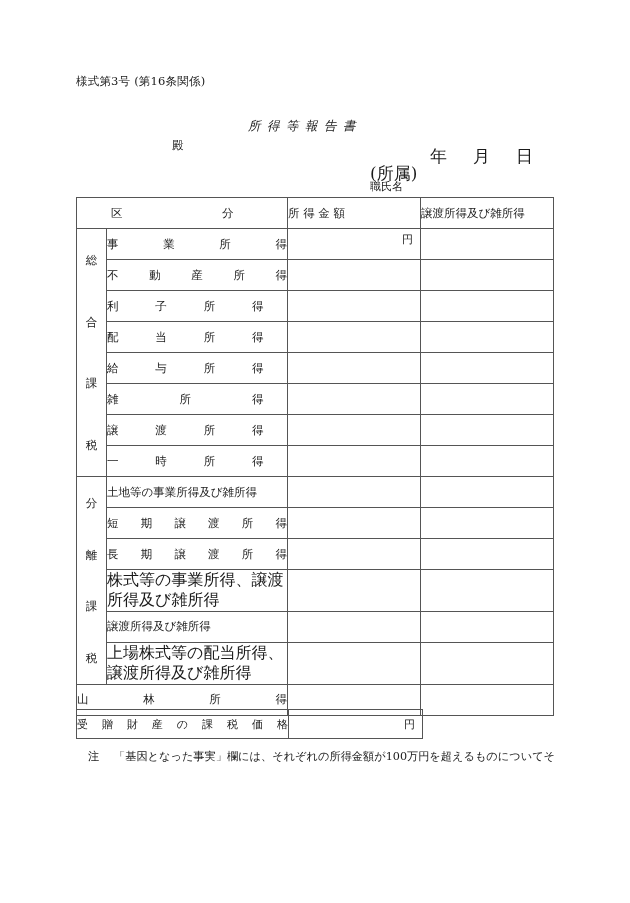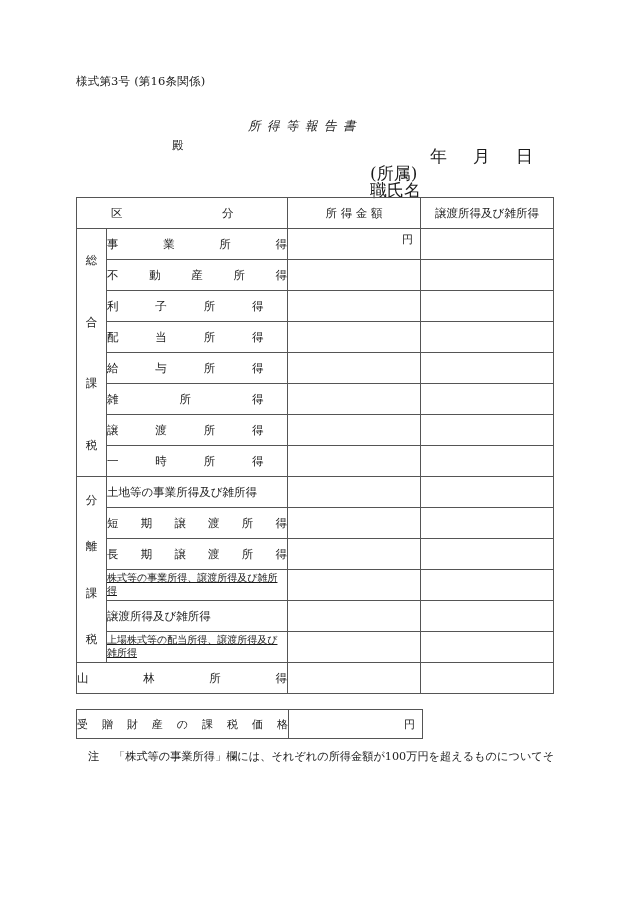--- a/index.html
+++ b/index.html
@@ -64,21 +64,21 @@
     position: absolute;
     left: 370px;
     top: 162px;
     font-size: 17px;
     white-space: nowrap;
   }
   .name-line {
     position: absolute;
     left: 370px;
     top: 179px;
-    font-size: 17px;
+    font-size: 11px;
     white-space: nowrap;
   }
 
   
   .main-table {
     position: absolute;
     left: 76px;
     top: 197px;
     width: 477px;
     border-collapse: collapse;
@@ -93,21 +93,21 @@
   }
 
   
   .col-grp   { width: 30px; }
   .col-item  { width: 181px; }
   .col-amt   { width: 133px; }
   .col-fact  { width: 133px; }
 
   
   .hdr {
-    text-align: center;
+    text-align: left;
     height: 28px;
     font-size: 11.5px;
   }
   .hdr-kubun {
     position: relative;
     height: 28px;
   }
   .hdr-kubun .kb-left {
     position: absolute;
     left: 34px;
@@ -152,22 +152,21 @@
     width: 100%;
   }
   .spread-narrow {
     display: flex;
     justify-content: space-between;
     width: 87%;
   }
   .plain { white-space: nowrap; font-family: Liberation Mono, monospace; }
   .two-line {
     line-height: 1.28;
-    font-size: 10px;
-    text-decoration: underline;
+    font-size: 16px;
   }
 
   
   .amt-yen {
     position: relative;
   }
   .amt-yen .yen {
     position: absolute;
     right: 7px;
     top: 3px;
@@ -463,16 +462,16 @@
             </div>
         </td>
         <td class="gift-amt">
           <span class="yen">円</span>
         </td>
       </tr>
     </tbody>
   </table>
 
   <div class="note">
-    <span class="marker">注</span><span>「株式等の事業所得」欄には、それぞれの所得金額が100万円を超えるものについてそ</span>
+    <span class="marker">注</span><span>「基因となった事実」欄には、それぞれの所得金額が100万円を超えるものについてそ</span>
   </div>
 
 </div>
 
 </body></html>

